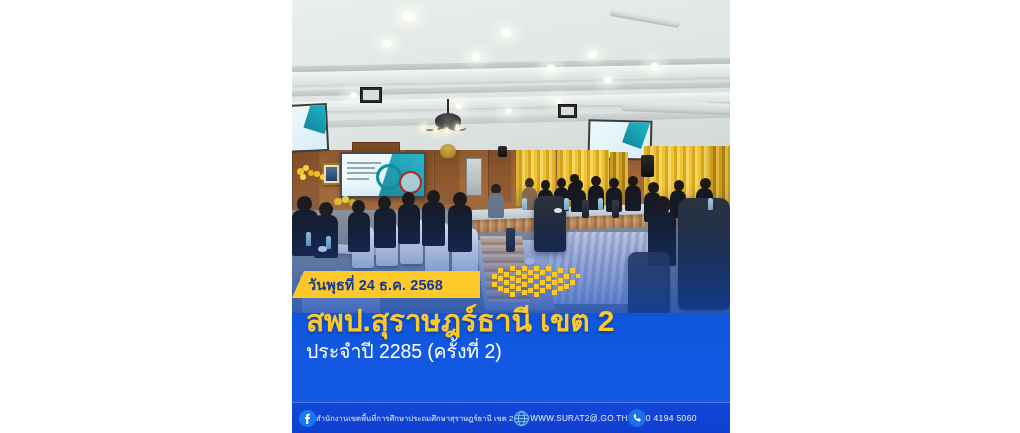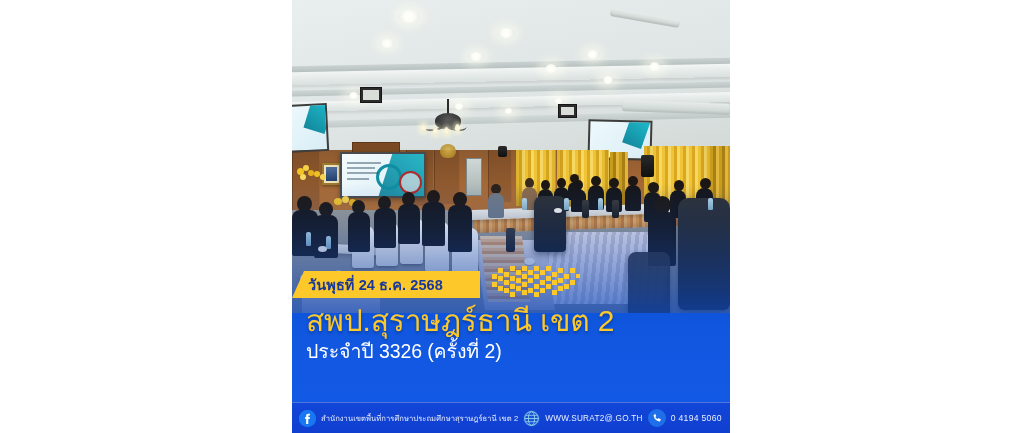--- a/index.html
+++ b/index.html
@@ -370,21 +370,21 @@
   
   .headline-wrap {
     position: absolute;
     left: 14px;
     top: 303px;
     width: 420px;
   }
   .headline {
     color: #fdc82a;
     font-size: 30px;
-    font-weight: normal;
+    font-weight: bold;
     line-height: 36px;
     letter-spacing: -.2px;
     text-shadow: 0 2px 3px rgba(0,0,0,.28);
     white-space: nowrap;
   }
   .subline {
     color: #ffffff;
     font-size: 19.5px;
     line-height: 25px;
     font-weight: normal;
@@ -398,21 +398,20 @@
     left: 0;
     bottom: 0;
     width: 438px;
     height: 31px;
     background: linear-gradient(180deg, #1146d8 0%, #103fd0 100%);
     border-top: 1px solid rgba(255,255,255,.28);
     display: flex;
     align-items: center;
     padding: 0 7px;
     box-sizing: border-box;
-    gap: 5px;
   }
 
   .ficon {
     position: relative;
     flex: 0 0 auto;
     width: 17px; height: 17px;
     border-radius: 50%;
     background: #1877f2;
     display: flex;
     align-items: center;
@@ -724,21 +723,21 @@
       <i style="left:66px;top:20px;width:5px;height:5px;"></i>
       <i style="left:72px;top:8px;width:5px;height:5px;"></i>
       <i style="left:72px;top:18px;width:5px;height:5px;"></i>
       <i style="left:78px;top:2px;width:5px;height:5px;"></i>
       <i style="left:78px;top:14px;width:5px;height:5px;"></i>
       <i style="left:84px;top:8px;width:4px;height:4px;"></i>
     </div>
 
     <div class="headline-wrap">
       <div class="headline">สพป.สุราษฎร์ธานี เขต 2</div>
-      <div class="subline">ประจำปี 3326 (ครั้งที่ 2)</div>
+      <div class="subline">ประจำปี 2285 (ครั้งที่ 2)</div>
     </div>
 
     <div class="footer">
 
       <div class="ficon">
         <svg width="17" height="17" viewBox="0 0 24 24" aria-hidden="true">
           <circle cx="12" cy="12" r="12" fill="#1877f2"></circle>
           <path fill="#ffffff" d="M15.1 12.6h-2v7.1h-3v-7.1H8.6V10h1.5V8.4c0-2 .9-3.2 3.3-3.2h2v2.6h-1.2c-.9 0-1 .35-1 .98V10h2.2l-.3 2.6z"></path>
         </svg>
       </div>

